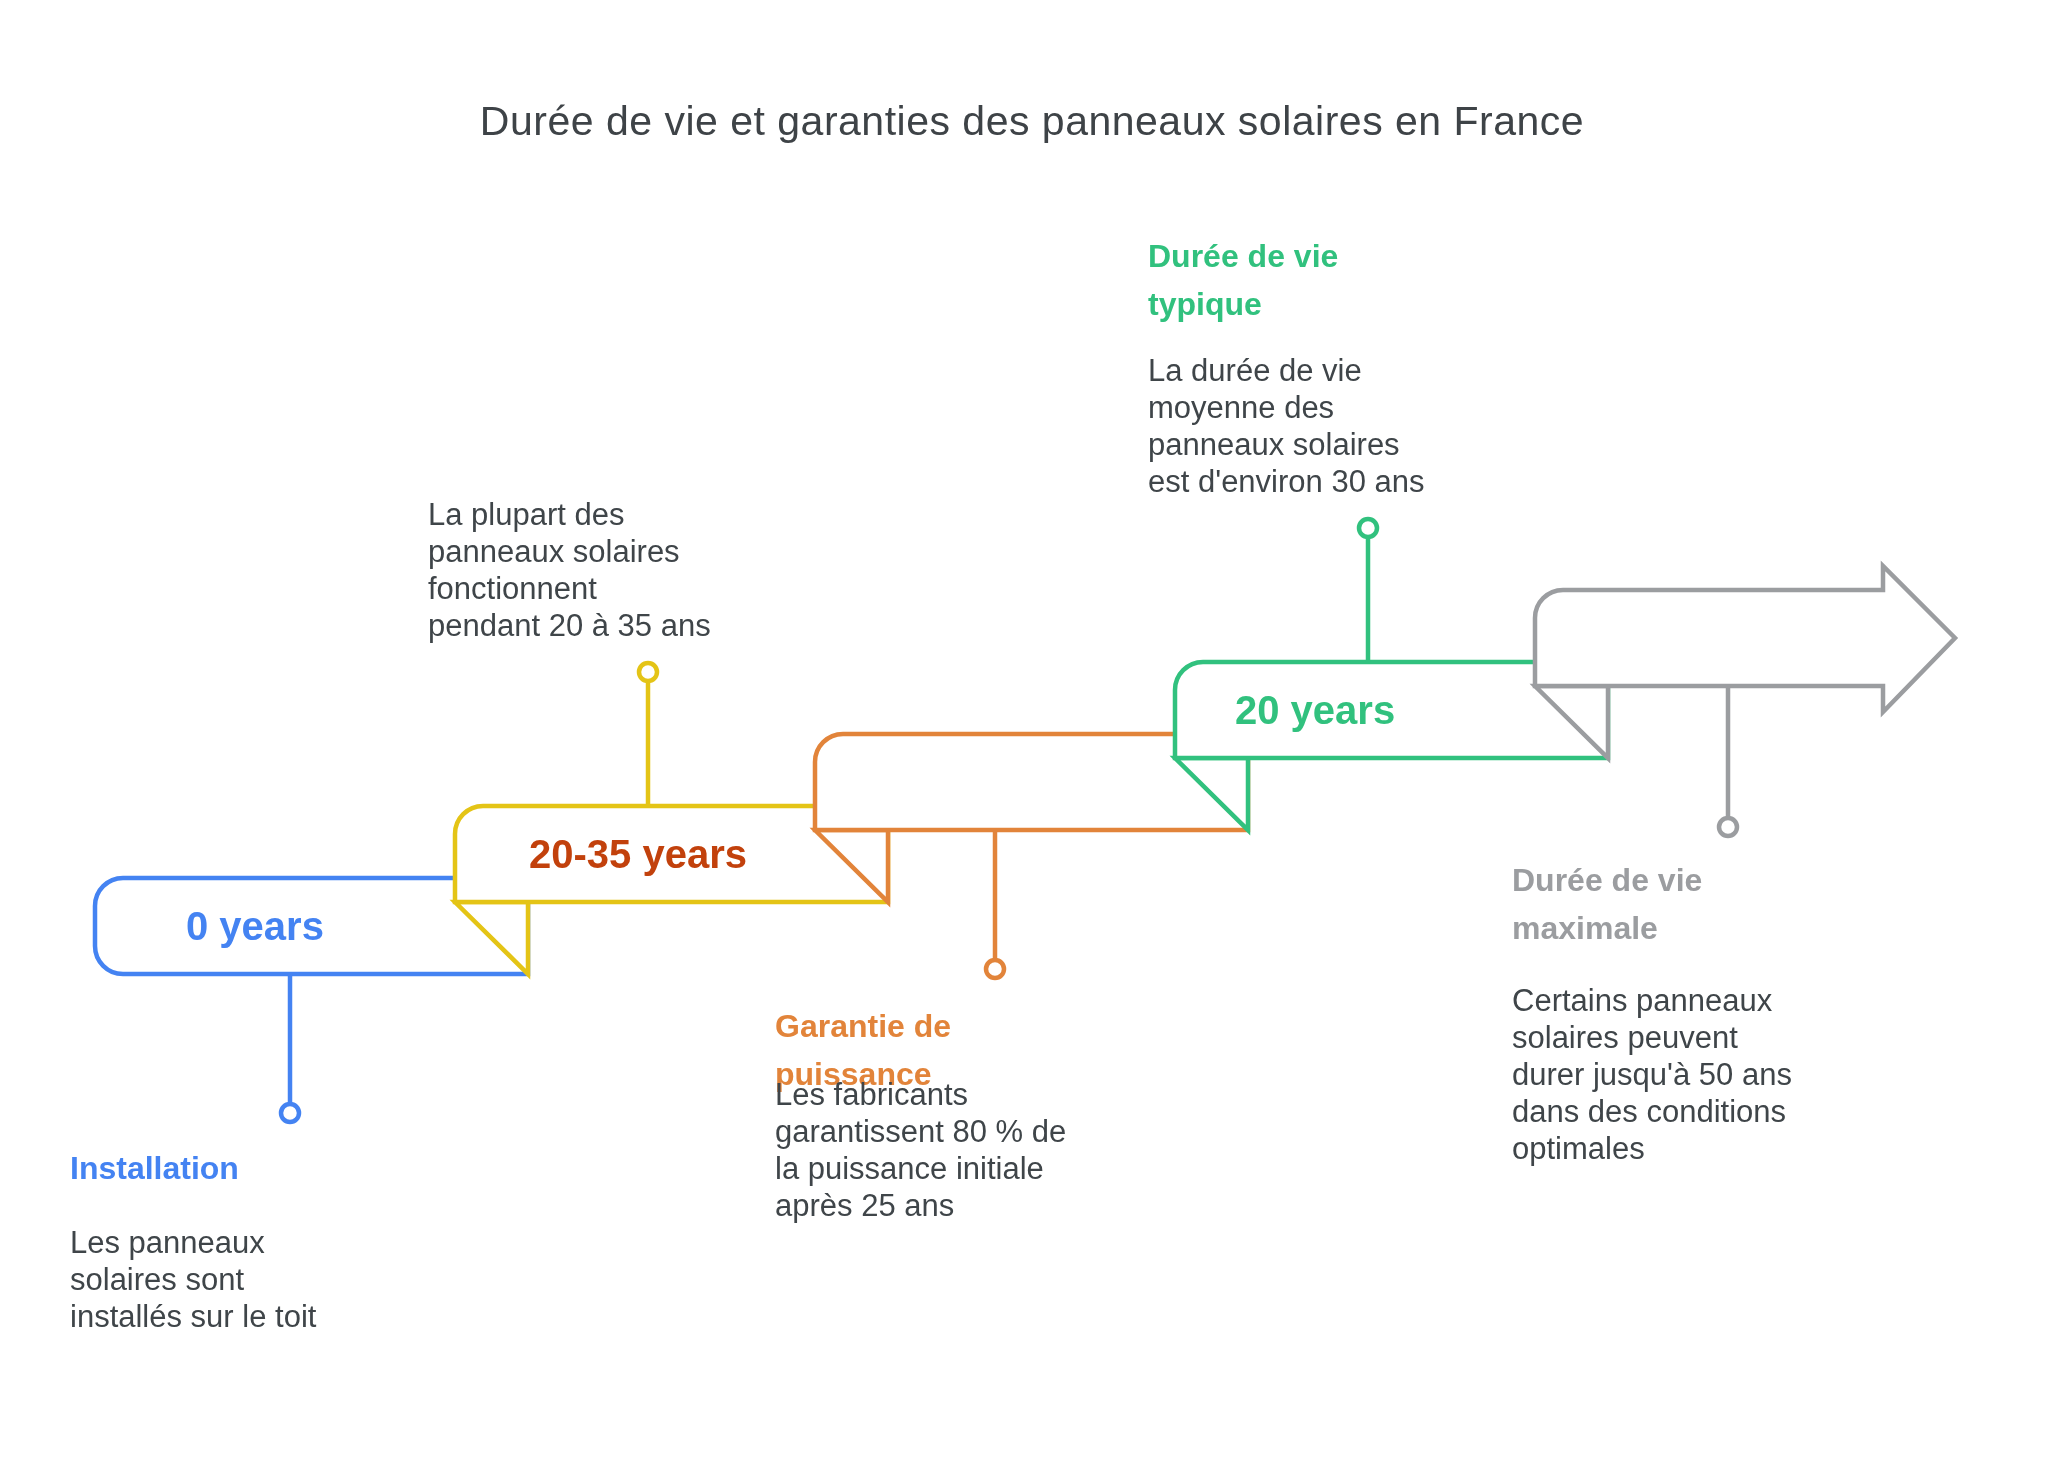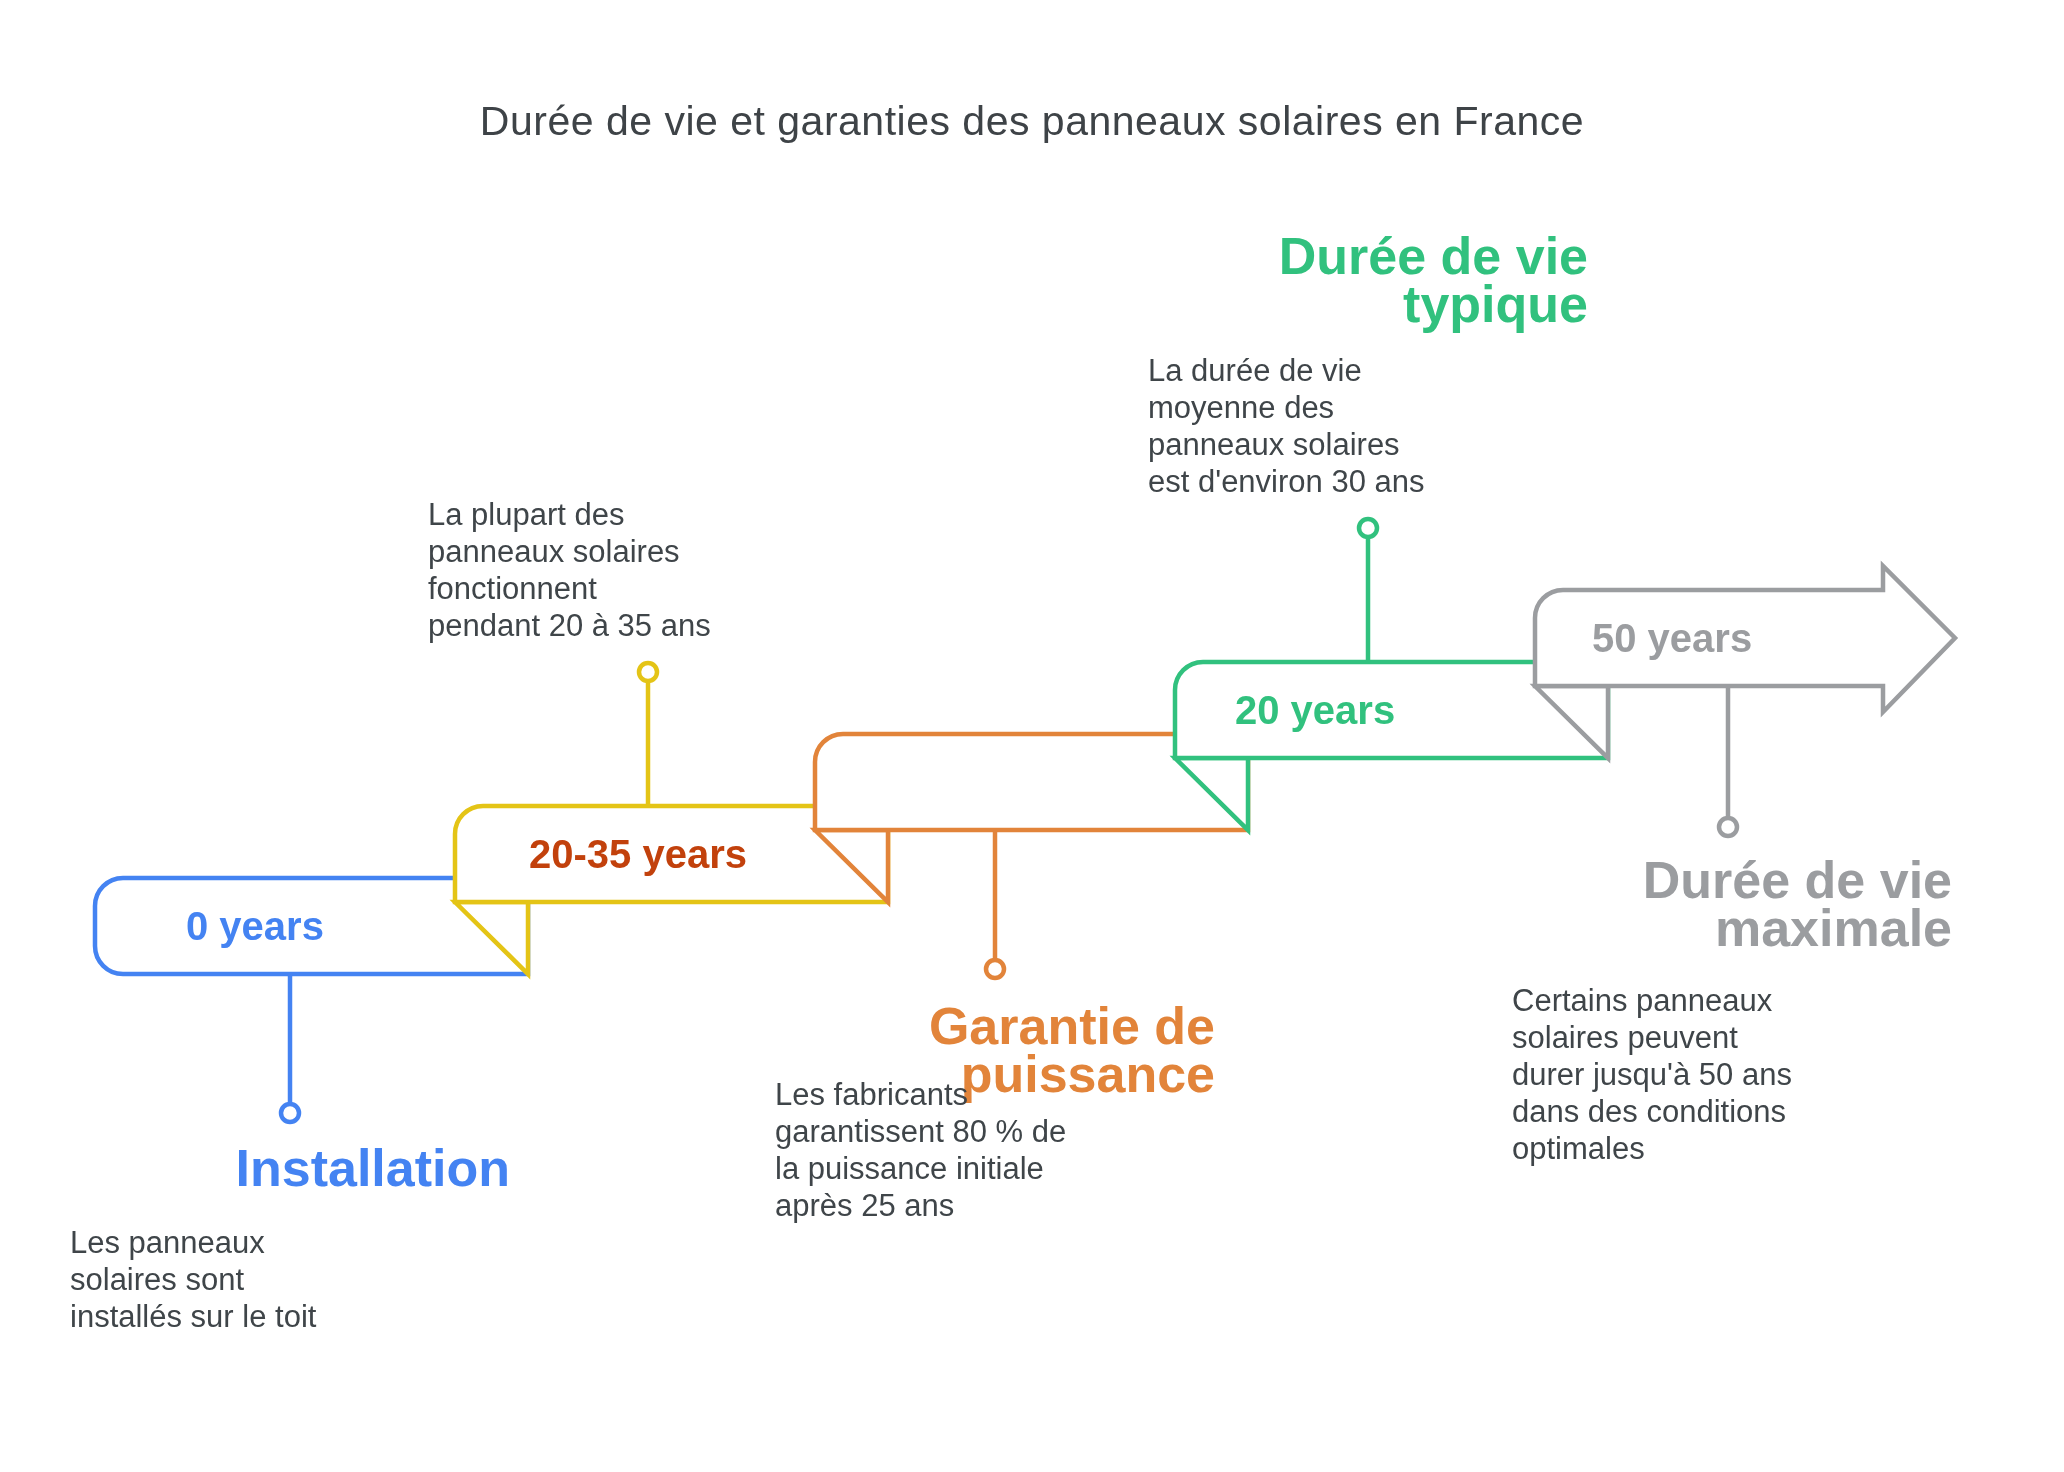--- a/index.html
+++ b/index.html
@@ -26,22 +26,22 @@
     position: absolute;
     height: 96px;
     line-height: 96px;
     font-size: 40px;
     font-weight: 700;
     white-space: nowrap;
   }
   .heading {
     position: absolute;
     width: 440px;
-    text-align: right;
-    font-size: 52px;
+    text-align: left;
+    font-size: 32px;
     font-weight: 700;
     line-height: 48px;
     white-space: pre-line;
   }
   .desc {
     position: absolute;
     width: 440px;
     text-align: left;
     font-size: 31px;
     font-weight: 400;
@@ -85,21 +85,20 @@
     <line x1="1368" y1="662" x2="1368" y2="539" stroke="#31c17e"></line>
     <circle cx="1368" cy="528" r="9" fill="#ffffff" stroke="#31c17e"></circle>
 
     <line x1="1728" y1="686" x2="1728" y2="816" stroke="#9b9da0"></line>
     <circle cx="1728" cy="827" r="9" fill="#ffffff" stroke="#9b9da0"></circle>
   </svg>
 
   <div class="ribbon-label" style="left: 153px; top: 878px; color: rgb(68, 131, 242); margin-left: 33px;">0 years</div>
   <div class="ribbon-label" style="left: 515px; top: 806px; color: #c2410c; margin-left: 14px;">20-35 years</div>
   <div class="ribbon-label" style="left: 1235px; top: 662px; color: rgb(49, 193, 126);">20 years</div>
-  <div class="ribbon-label" style="left: 1592px; top: 590px; color: rgb(155, 157, 160);">50 years</div>
 
   <div class="heading" style="left: 775px; top: 1002px; color: rgb(226, 132, 58);">Garantie de
 puissance</div>
   <div class="heading" style="left: 70px; top: 1144px; color: rgb(68, 131, 242);">Installation</div>
   <div class="heading" style="left: 1148px; top: 232px; color: rgb(49, 193, 126);">Durée de vie
 typique</div>
   <div class="heading" style="left: 1512px; top: 856px; color: rgb(155, 157, 160);">Durée de vie
 maximale</div>
 
   <div class="desc" style="left:70px; top:1224px;">Les panneaux

